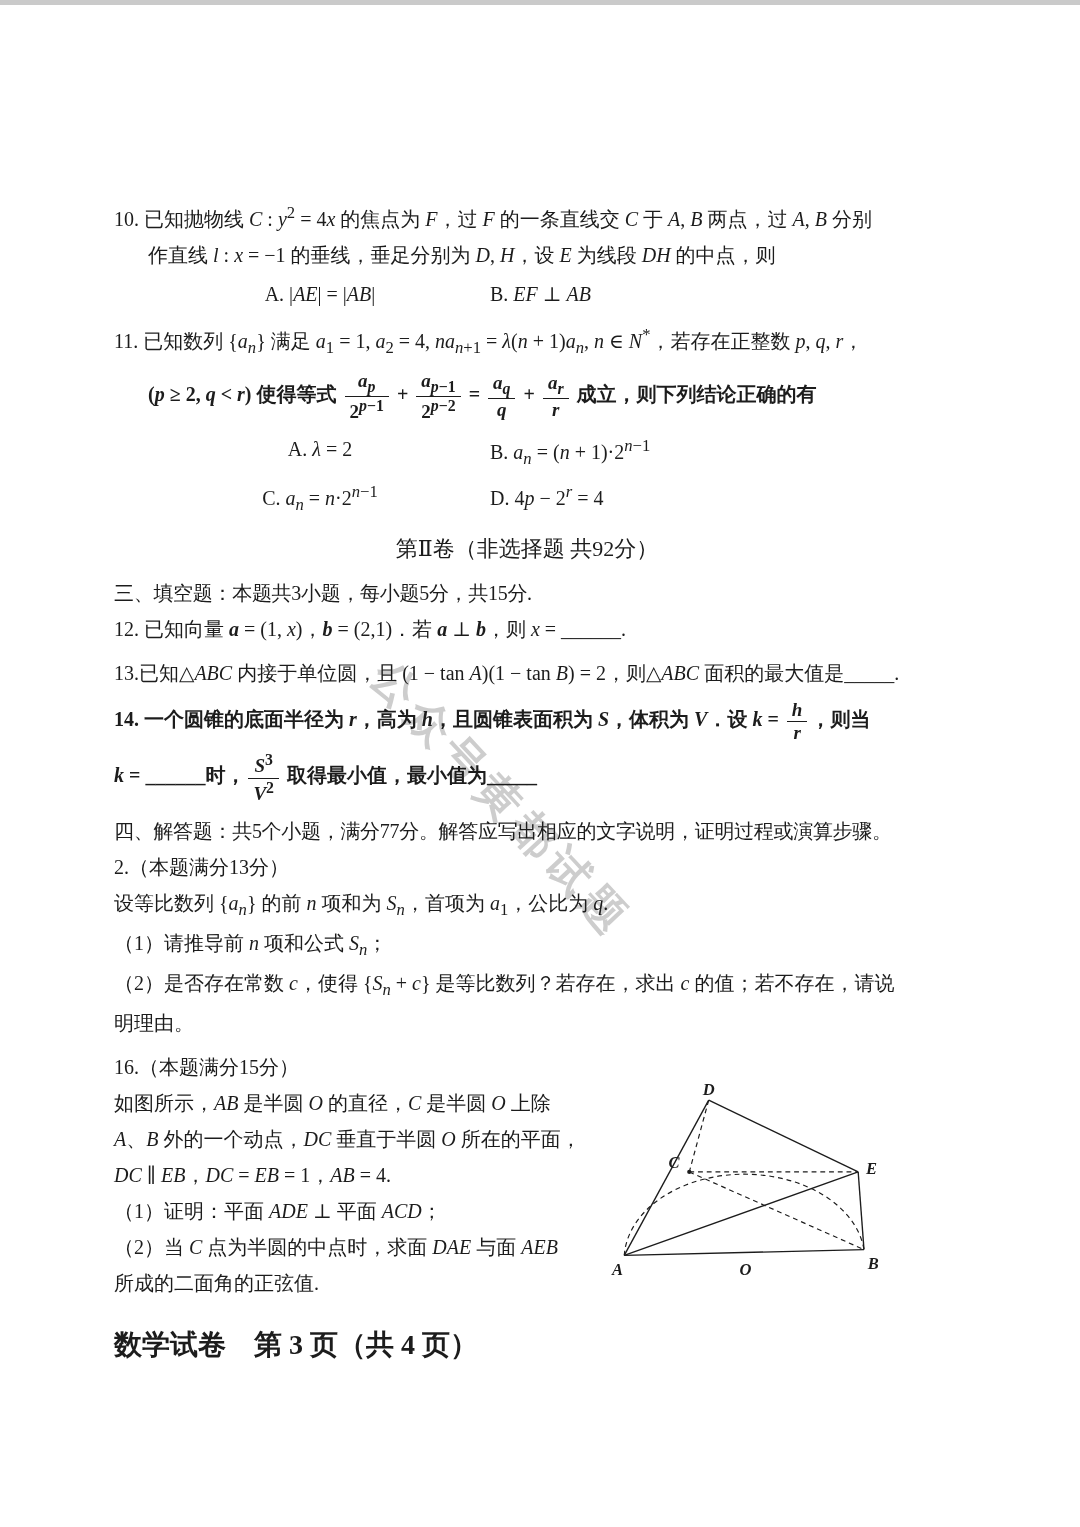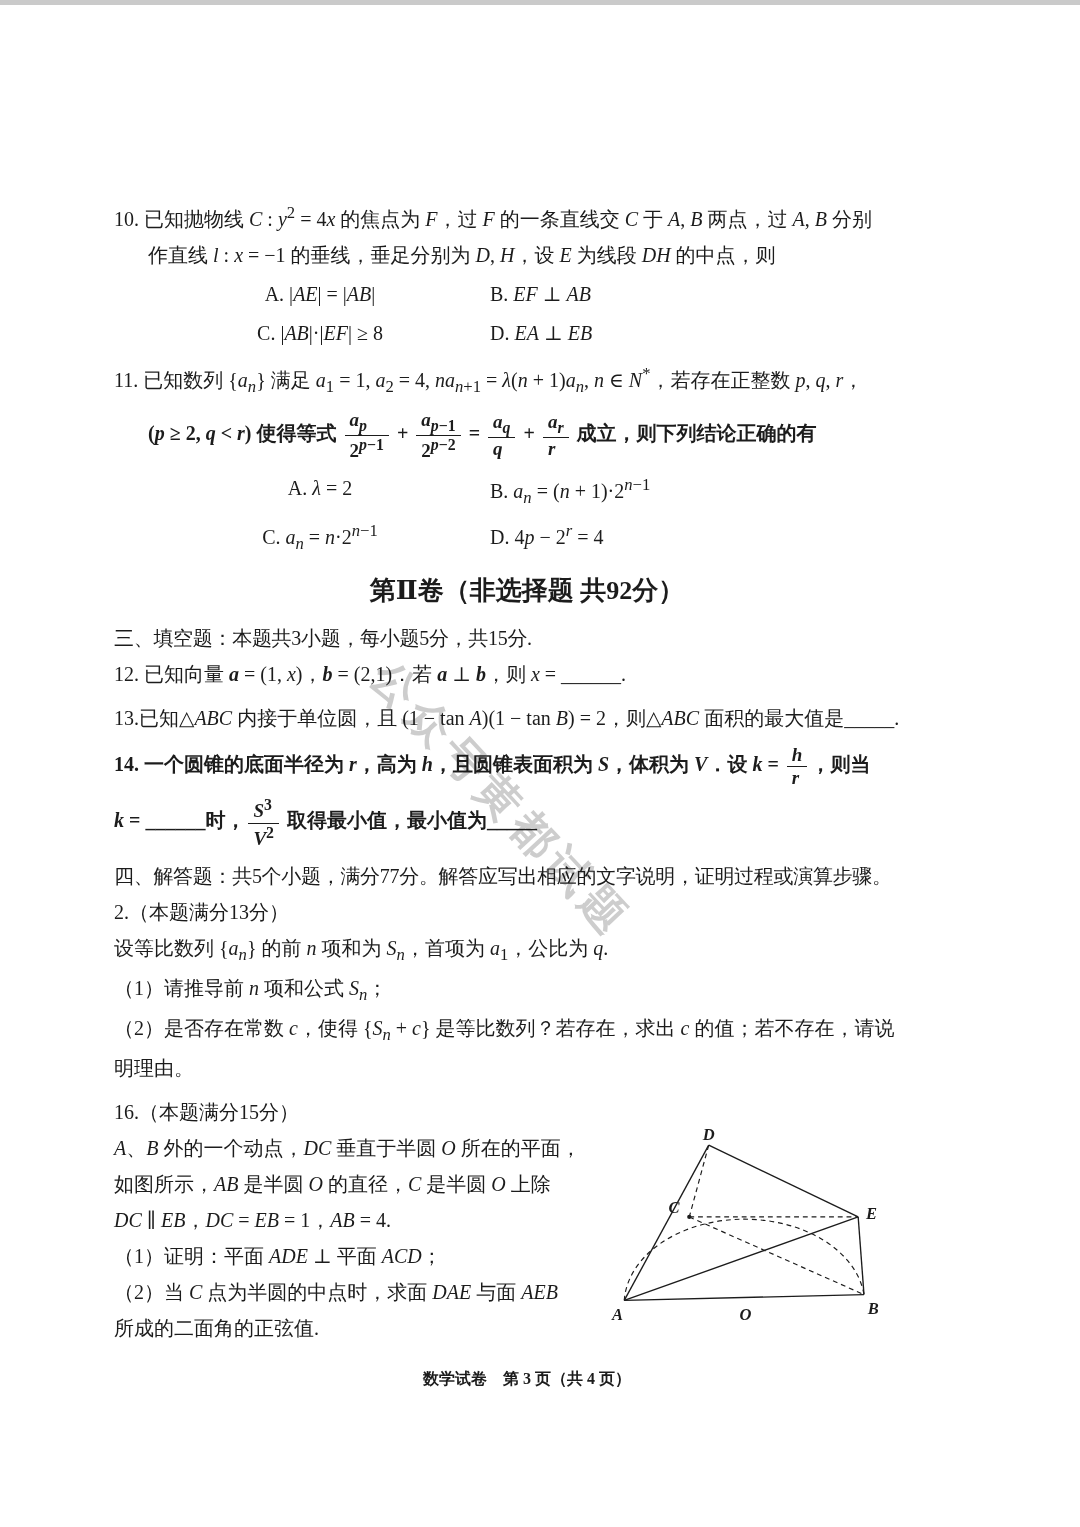--- a/index.html
+++ b/index.html
@@ -15,60 +15,56 @@
     line-height:1.8;
   }
   .scan-edge{position:absolute;top:0;left:0;width:100%;height:5px;background:#bdbdbd;opacity:.8;}
   .content{padding:198px 140px 0 114px;position:relative;z-index:2;}
   p{margin:0;white-space:nowrap;}
   .qblock{margin-bottom:8px;}
   .indent{padding-left:34px;}
   .opts{display:flex;padding-left:36px;margin:3px 0;}
   .opts .col1{width:340px;flex:0 0 auto;text-align:center;}
   .eqline{margin:8px 0;font-weight:bold;}
-  .fr{display:inline-block;vertical-align:middle;line-height:1.15;margin:0 3px;font-size:.95em;}
+  .fr{display:inline-block;vertical-align:middle;text-align:center;line-height:1.15;margin:0 3px;font-size:.95em;}
   .fr .nu{display:block;border-bottom:1.4px solid #1c1c1c;padding:0 5px;}
   .fr .de{display:block;padding:0 5px;}
-  .sec-title{text-align:center;font-weight:bold;font-size:26px;margin:12px 0 10px;line-height:1.5;}
+  .sec-title{text-align:center;font-weight:normal;font-size:22px;margin:12px 0 10px;line-height:1.5;}
   .bold-line{font-weight:normal;letter-spacing:-0.3px;}
   .q13line{margin-top:8px;}
   .q16wrap{display:flex;align-items:flex-start;}
   .q16text{width:480px;flex:0 0 auto;}
   .figbox{flex:1;margin-top:-4px;padding-left:6px;}
   svg text{font-family:"Liberation Serif","DejaVu Serif",serif;font-style:italic;font-weight:600;font-size:17px;fill:#1c1c1c;}
   .watermark{
     position:absolute;left:408px;top:642px;
     transform:rotate(47deg);transform-origin:left top;
     font-size:44px;letter-spacing:7px;font-weight:bold;
     color:rgba(130,130,130,0.40);
     z-index:1;pointer-events:none;white-space:nowrap;
   }
-  .footer{text-align:center;font-weight:bold;margin-top:16px;font-size:16px;}
+  .footer{font-weight:bold;margin-top:16px;font-size:28px;}
 </style>
 </head>
 <body>
 
 <div class="page">
 
   <div class="scan-edge"></div>
 
   <div class="watermark">公众号黄都试题</div>
 
   <div class="content">
 
     <div class="qblock">
       <p>10. 已知抛物线 <i>C</i> : <i>y</i><sup>2</sup> = 4<i>x</i> 的焦点为 <i>F</i>，过 <i>F</i> 的一条直线交 <i>C</i> 于 <i>A</i>, <i>B</i> 两点，过 <i>A</i>, <i>B</i> 分别</p>
       <p class="indent">作直线 <i>l</i> : <i>x</i> = −1 的垂线，垂足分别为 <i>D</i>, <i>H</i>，设 <i>E</i> 为线段 <i>DH</i> 的中点，则</p>
       <div class="opts">
         <span class="col1">A. |<i>AE</i>| = |<i>AB</i>|</span>
         <span>B. <i>EF</i> ⊥ <i>AB</i></span>
-      </div>
-      <div class="opts">
-        <span class="col1">C. |<i>AB</i>|·|<i>EF</i>| ≥ 8</span>
-        <span>D. <i>EA</i> ⊥ <i>EB</i></span>
       </div>
     </div>
 
     <div class="qblock">
       <p>11. 已知数列 {<i>a</i><sub><i>n</i></sub>} 满足 <i>a</i><sub>1</sub> = 1, <i>a</i><sub>2</sub> = 4, <i>n</i><i>a</i><sub><i>n</i>+1</sub> = <i>λ</i>(<i>n</i> + 1)<i>a</i><sub><i>n</i></sub>, <i>n</i> ∈ <i>N</i><sup>*</sup>，若存在正整数 <i>p</i>, <i>q</i>, <i>r</i>，</p>
       <p class="indent eqline">(<i>p</i> ≥ 2, <i>q</i> &lt; <i>r</i>) 使得等式 <span class="fr"><span class="nu"><i>a</i><sub><i>p</i></sub></span><span class="de">2<sup><i>p</i>−1</sup></span></span> + <span class="fr"><span class="nu"><i>a</i><sub><i>p</i>−1</sub></span><span class="de">2<sup><i>p</i>−2</sup></span></span> = <span class="fr"><span class="nu"><i>a</i><sub><i>q</i></sub></span><span class="de"><i>q</i></span></span> + <span class="fr"><span class="nu"><i>a</i><sub><i>r</i></sub></span><span class="de"><i>r</i></span></span> 成立，则下列结论正确的有</p>
       <div class="opts">
         <span class="col1">A. <i>λ</i> = 2</span>
         <span>B. <i>a</i><sub><i>n</i></sub> = (<i>n</i> + 1)·2<sup><i>n</i>−1</sup></span>
       </div>
@@ -93,22 +89,22 @@
       <p>设等比数列 {<i>a</i><sub><i>n</i></sub>} 的前 <i>n</i> 项和为 <i>S</i><sub><i>n</i></sub>，首项为 <i>a</i><sub>1</sub>，公比为 <i>q</i>.</p>
       <p>（1）请推导前 <i>n</i> 项和公式 <i>S</i><sub><i>n</i></sub>；</p>
       <p>（2）是否存在常数 <i>c</i>，使得 {<i>S</i><sub><i>n</i></sub> + <i>c</i>} 是等比数列？若存在，求出 <i>c</i> 的值；若不存在，请说</p>
       <p>明理由。</p>
     </div>
 
     <div>
       <p>16.（本题满分15分）</p>
       <div class="q16wrap">
         <div class="q16text">
+          <p>如图所示，<i>AB</i> 是半圆 <i>O</i> 的直径，<i>C</i> 是半圆 <i>O</i> 上除</p>
           <p><i>A</i>、<i>B</i> 外的一个动点，<i>DC</i> 垂直于半圆 <i>O</i> 所在的平面，</p>
-          <p>如图所示，<i>AB</i> 是半圆 <i>O</i> 的直径，<i>C</i> 是半圆 <i>O</i> 上除</p>
           <p><i>DC</i> ∥ <i>EB</i>，<i>DC</i> = <i>EB</i> = 1，<i>AB</i> = 4.</p>
           <p>（1）证明：平面 <i>ADE</i> ⊥ 平面 <i>ACD</i>；</p>
           <p>（2）当 <i>C</i> 点为半圆的中点时，求面 <i>DAE</i> 与面 <i>AEB</i></p>
           <p>所成的二面角的正弦值.</p>
         </div>
         <div class="figbox">
           <svg width="330" height="212" viewBox="0 0 340 215">
 
             <g stroke="#1c1c1c" fill="none" stroke-width="1.4">
               <path d="M25 178 L112 18"></path>

